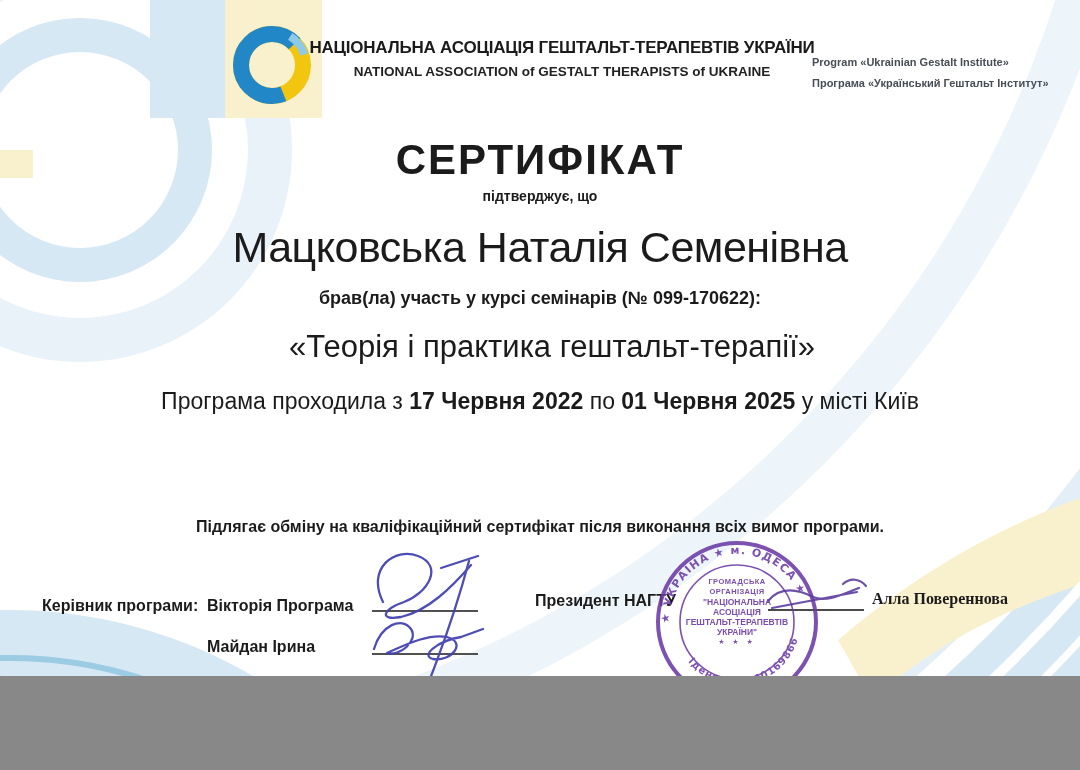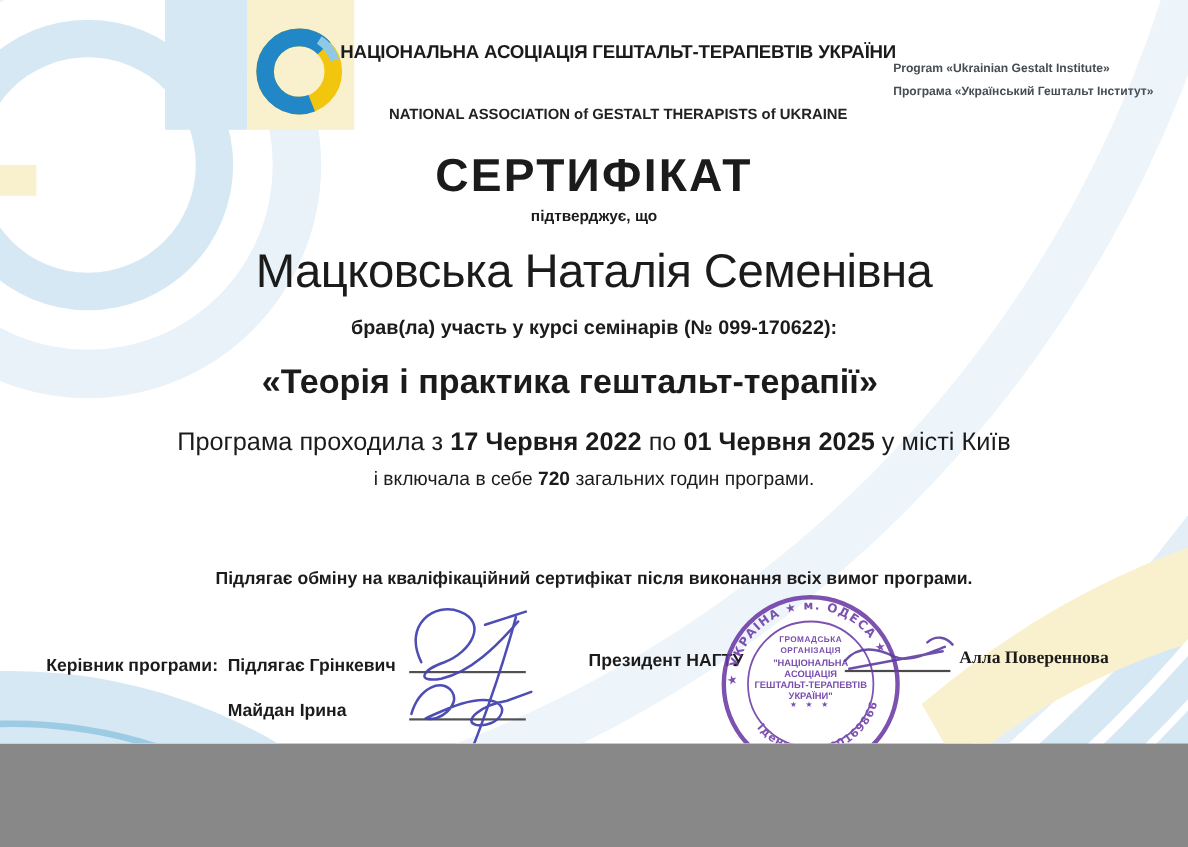--- a/index.html
+++ b/index.html
@@ -8,28 +8,28 @@
     overflow:hidden; font-family:"Liberation Sans","DejaVu Sans",sans-serif;
     color:#1b1b1b; margin:0 auto;
   }
   .bg, .siglayer { position:absolute; left:0; top:0; z-index:0; }
   .siglayer { z-index:5; pointer-events:none; }
   .content { position:absolute; inset:0; z-index:2; }
   .cx { position:absolute; transform:translateX(-50%); white-space:nowrap; text-align:center; }
   .abs { position:absolute; white-space:nowrap; }
 
   .org-uk { left:562px; top:38px; font-size:17px; font-weight:bold; letter-spacing:-0.2px; }
-  .org-en { left:562px; top:64px; font-size:13.5px; font-weight:bold; color:#222;margin-top:32px; }
+  .org-en { left:562px; top:64px; font-size:13.5px; font-weight:bold; color:#222; }
   .prog-block { left:812px; top:52px; font-size:11px; font-weight:bold; color:#474d55; line-height:21px; }
 
   .title   { left:540px; top:124px; font-size:42px; font-weight:bold; letter-spacing:2px;margin-top:12px; }
   .confirm { left:540px; top:188px; font-size:14px; font-weight:bold; }
   .name    { left:540px; top:223px; font-size:43px; font-weight:normal; letter-spacing:-0.5px; }
   .partic  { left:540px; top:288px; font-size:18px; font-weight:bold; }
-  .course  { left:518px; top:329px; font-size:31px; font-weight:bold; }
+  .course  { left:552px; top:329px; font-size:31px; font-weight:normal; }
   .period  { left:540px; top:388px; font-size:23px; }
   .hours   { left:540px; top:425px; font-size:17.5px; }
   .period b, .hours b { font-weight:bold; }
   .exchange{ left:540px; top:518px; font-size:16px; font-weight:bold; }
 
   .leader-label { left:42px;  top:597px; font-size:16px; font-weight:bold; }
   .leader-1 { left:207px; top:597px; font-size:16px; font-weight:bold; }
   .leader-2 { left:207px; top:638px; font-size:16px; font-weight:bold; }
   .leader-3 { left:207px; top:679px; font-size:16px; font-weight:bold; }
   .president-label { left:535px; top:592px; font-size:16px; font-weight:bold; }
@@ -94,25 +94,24 @@
       <div>Program «Ukrainian Gestalt Institute»</div>
       <div>Програма «Український Гештальт Інститут»</div>
     </div>
 
     <div class="cx title">СЕРТИФІКАТ</div>
     <div class="cx confirm">підтверджує, що</div>
     <div class="cx name">Мацковська Наталія Семенівна</div>
     <div class="cx partic"><span>брав(ла) участь у курсі семінарів (№ </span><span>099-170622</span><span>):</span></div>
     <div class="cx course">«Теорія і практика гештальт-терапії»</div>
     <div class="cx period"><span>Програма проходила з </span><b>17 Червня 2022</b><span> по </span><b>01 Червня 2025</b><span> у місті Київ</span></div>
-    <div class="cx hours"><span>і включала в себе </span><b>720</b><span> загальних годин програми.</span></div>
     <div class="cx exchange">Підлягає обміну на кваліфікаційний сертифікат після виконання всіх вимог програми.</div>
 
     <div class="abs leader-label">Керівник програми:</div>
-    <div class="abs leader-1">Підлягає Грінкевич</div>
+    <div class="abs leader-1">Вікторія Програма</div>
     <div class="abs leader-2">Майдан Ірина</div>
     <div class="abs leader-3">Паценко Олег</div>
     <div class="abs president-label">Президент НАГТУ</div>
     <div class="abs president-name">Алла Повереннова</div>
 
     <div class="sigline sl1"></div>
     <div class="sigline sl2"></div>
     <div class="sigline sl3"></div>
     <div class="sigline slp"></div>
   </div>

